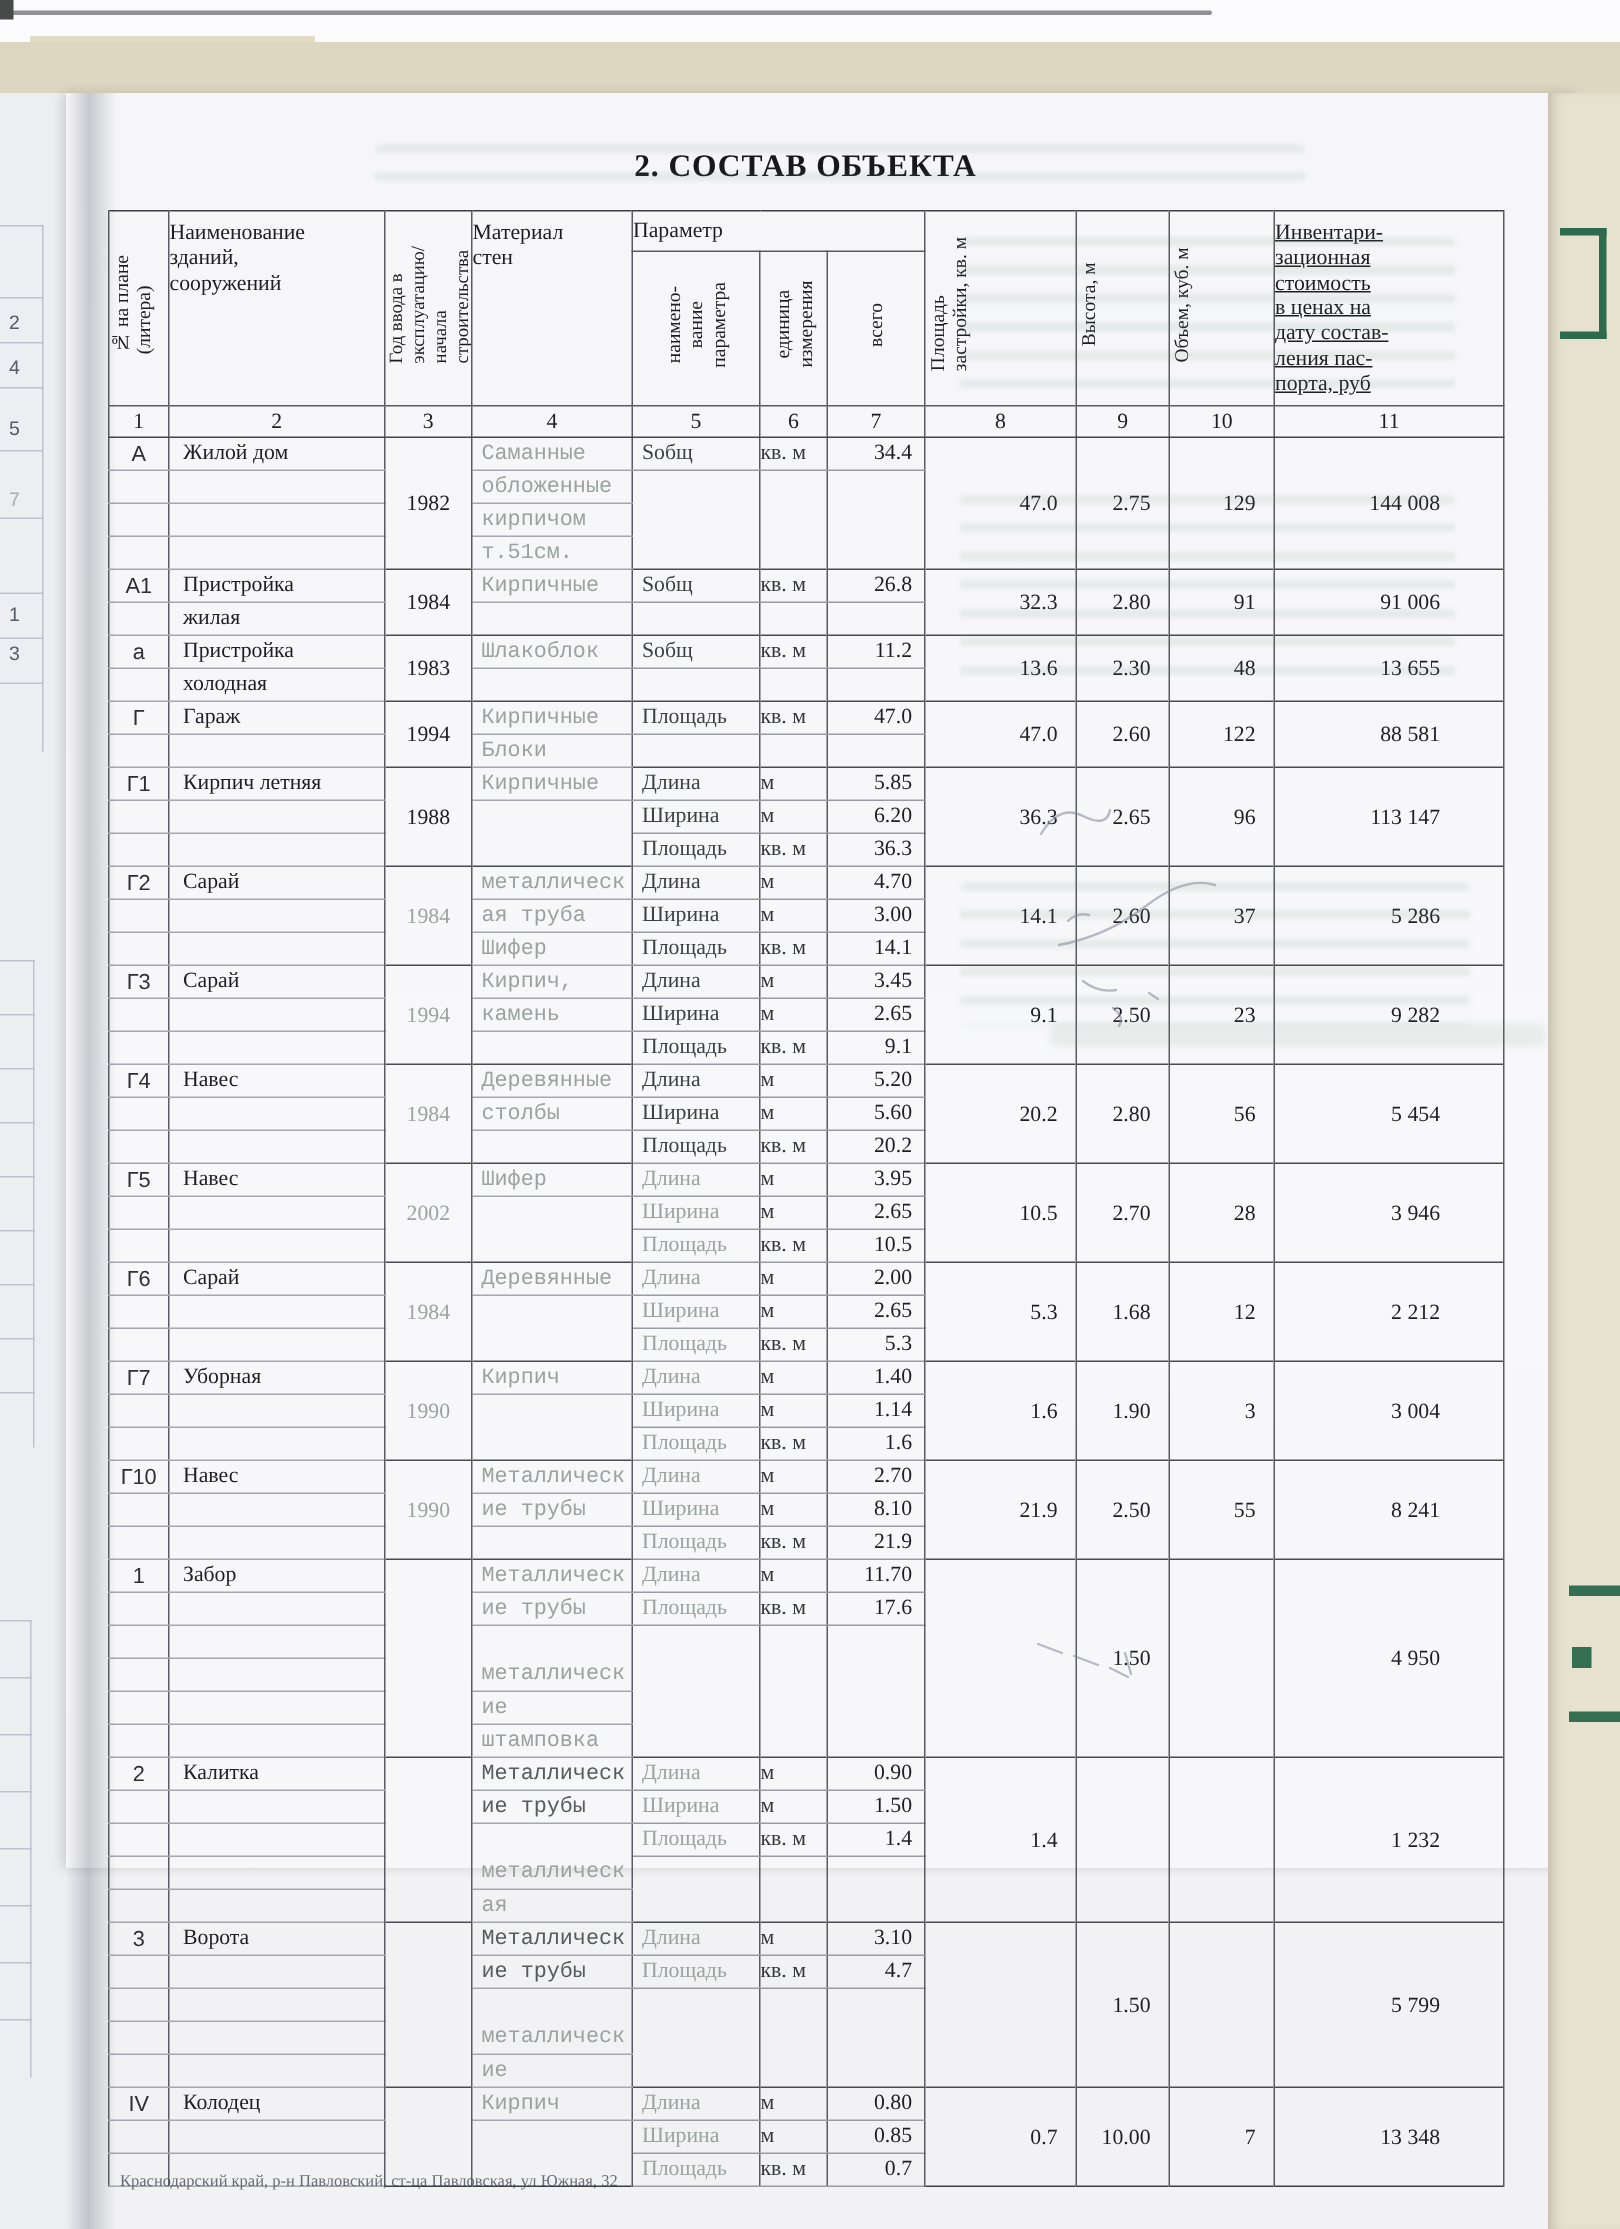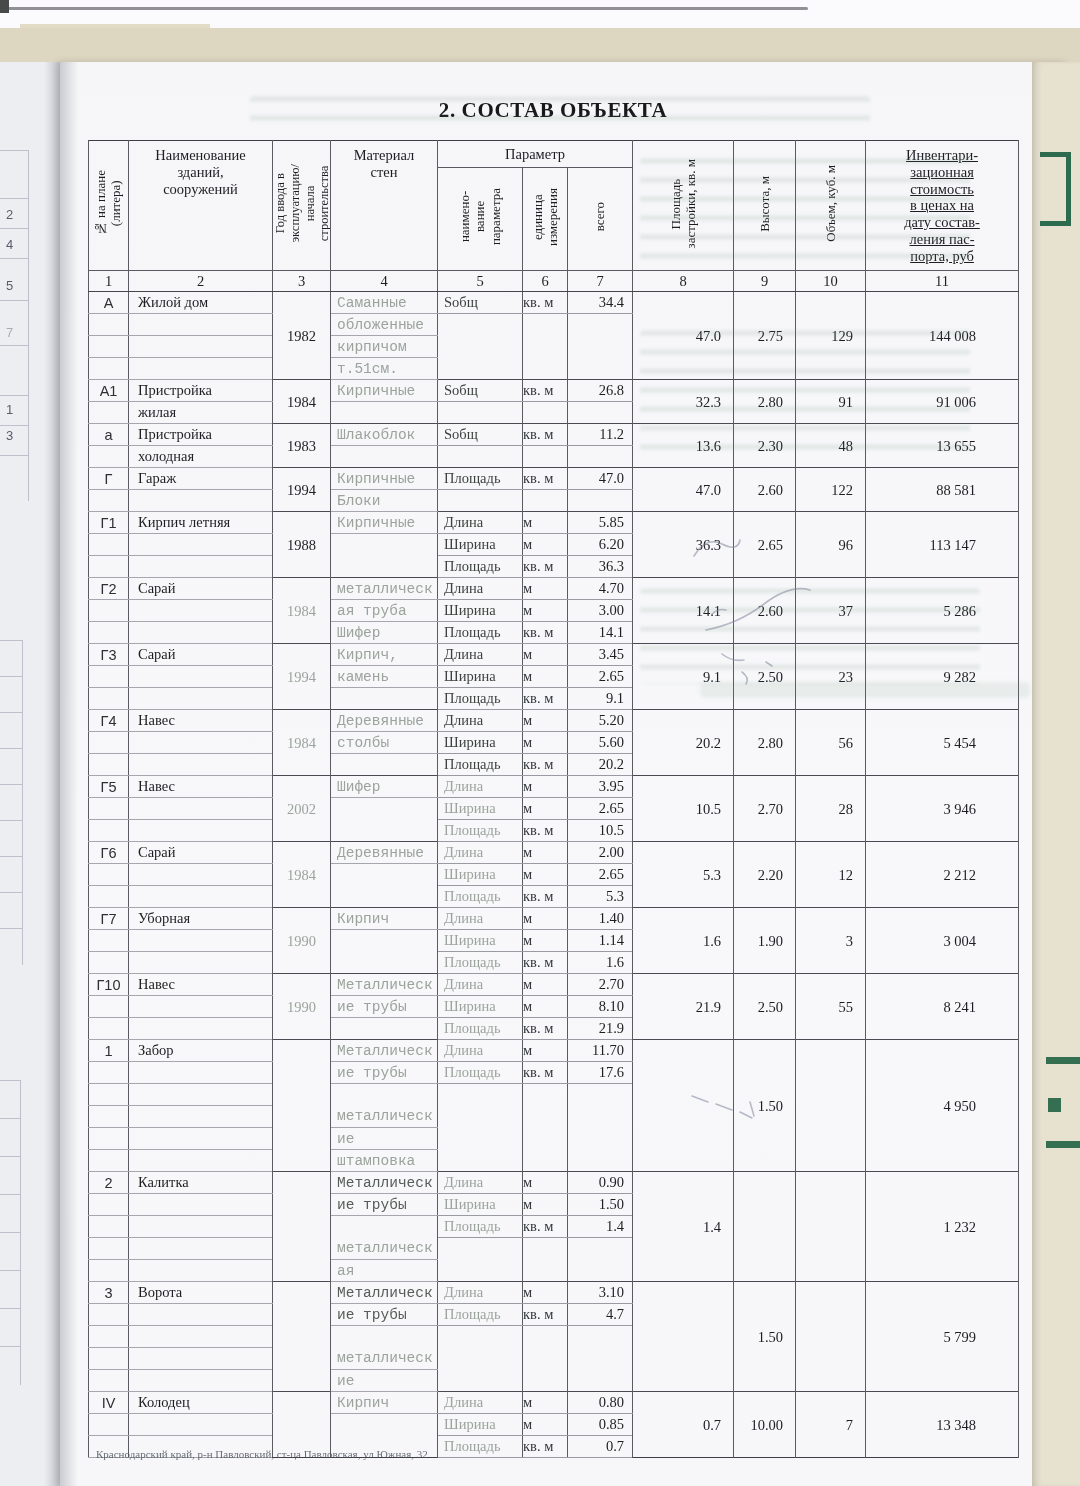--- a/index.html
+++ b/index.html
@@ -14,21 +14,21 @@
   .cream-top { position:absolute; left:0; top:28px; width:1080px; height:34px; background:#ddd6c1; }
   .cream-step{ position:absolute; left:20px; top:24px; width:190px; height:40px; background:#e2dbc6; }
 
   
   .left-strip{ position:absolute; left:0; top:62px; width:60px; height:1424px; background:#edeef2; }
   .lcell { position:absolute; border-right:1px solid #bcc1cb; border-top:1px solid #bcc1cb; }
   .ldigit{ position:absolute; font-family:"Liberation Sans",sans-serif; font-size:13px; color:#565d68; }
 
   
   .page {
-    position:absolute; left:60px; top:62px; width:972px; height:1424px;
+    position:absolute; left:44px; top:62px; width:972px; height:1183px;
     background:linear-gradient(180deg,#f6f6f8 0%,#f8f8fa 60%,#f7f7f9 100%);
     box-shadow:-3px 0 7px rgba(0,0,0,.14);
     padding-left:36px;
   }
   .fold {
     position:absolute; left:44px; top:62px; width:34px; height:1424px; pointer-events:none;
     background:linear-gradient(90deg, rgba(0,0,0,0) 0%, rgba(70,75,88,.26) 45%, rgba(0,0,0,0) 100%);
   }
 
   
@@ -53,21 +53,21 @@
   table.doc {
     position:absolute; left:28px; top:78px;
     border-collapse:collapse; table-layout:fixed; width:930px;
     border:1.6px solid #3e3e46;
   }
   .doc th, .doc td {
     border-left:1px solid #5a5a62; border-right:1px solid #5a5a62;
     padding:0; font-weight:normal; color:#1e1e22; overflow:hidden;
   }
   .doc thead th { border-bottom:1px solid #5a5a62; }
-  .h1 th { height:26px; font-size:14.5px; text-align:center; }
+  .h1 th { height:26px; font-size:14.5px; text-align:left; }
   .h1 th.top { vertical-align:top; padding-top:6px; white-space:pre-line; line-height:1.16; }
   .h2 th { height:102px; vertical-align:middle; text-align:center; }
   .vert { writing-mode:vertical-rl; transform:rotate(180deg); white-space:pre-line;
           display:inline-block; line-height:1.18; }
   .fs12 { font-size:12.5px; } .fs13 { font-size:13px; } .fs14 { font-size:14px;text-decoration:underline; } .fs15 { font-size:15px; }
   .nums td { height:20px; text-align:center; font-size:14.5px; border-bottom:1.4px solid #44444c; }
 
   tbody.band { border-top:1.2px solid #4a4a52; }
   tbody.band td { font-size:14.5px; height:21px; vertical-align:middle; }
   .bt { border-top:1.2px solid #4a4a52; }
@@ -473,21 +473,21 @@
         <tbody class="band">
           <tr>
             <td class="lit bt">Г6</td>
             <td class="nm bt">Сарай</td>
             <td class="yr bt faded" rowspan="3">1984</td>
             <td class="mat line faded bt">Деревянные</td>
             <td class="pn pline faded bt">Длина</td>
             <td class="pu pline bt">м</td>
             <td class="pv pline bt">2.00</td>
             <td class="numc bt" rowspan="3">5.3</td>
-            <td class="numc bt" rowspan="3">2.20</td>
+            <td class="numc bt" rowspan="3">1.68</td>
             <td class="numc bt" rowspan="3">12</td>
             <td class="numc bt cost" rowspan="3">2 212</td>
           </tr>
           <tr>
             <td class="lit"></td>
             <td class="nm"></td>
             <td class="mat"></td>
             <td class="pn pline faded">Ширина</td>
             <td class="pu pline">м</td>
             <td class="pv pline">2.65</td>

